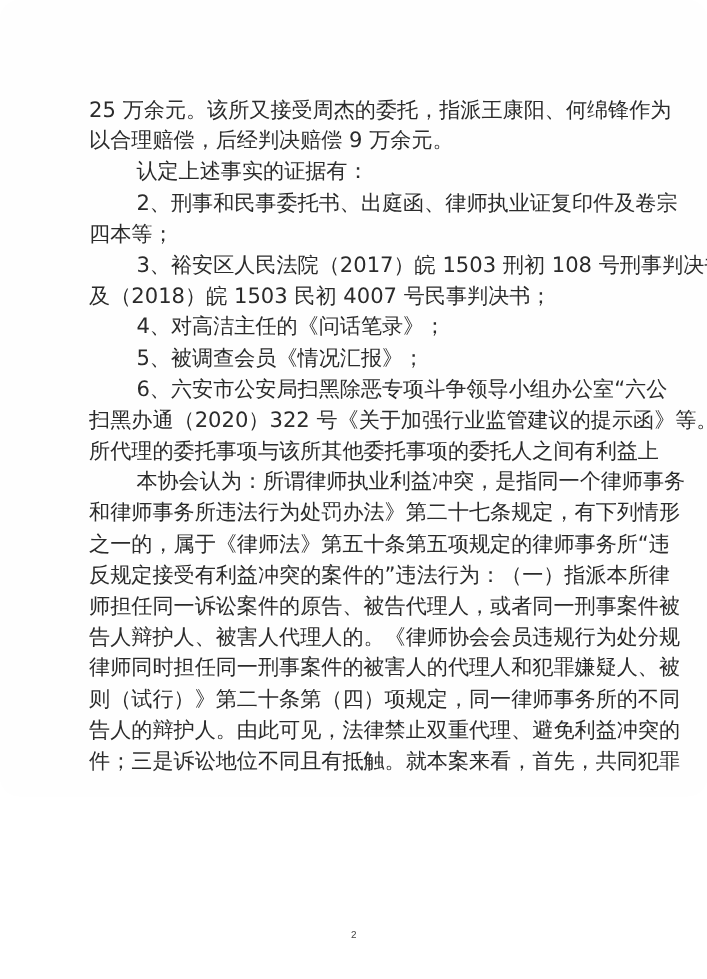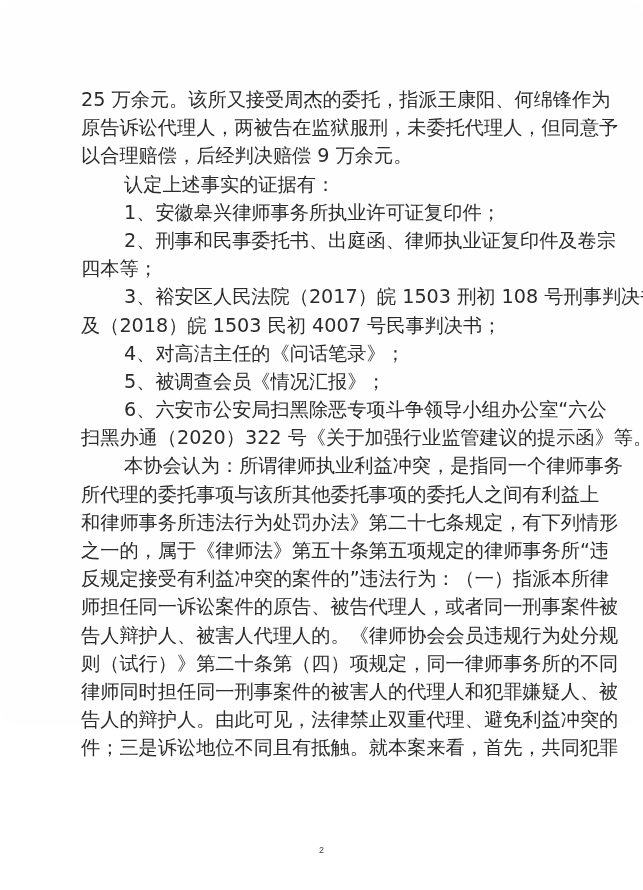--- a/index.html
+++ b/index.html
@@ -54,38 +54,36 @@
     color: #444;
     font-family: "Liberation Sans", sans-serif;
   }
 </style>
 </head>
 <body>
 
 <div class="page">
   <div class="body-text">
     <div class="line">25 万余元。该所又接受周杰的委托，指派王康阳、何绵锋作为</div>
-    <div class="line">原告诉讼代理人，两被告在监狱服刑，未委托代理人，但同意予</div>
     <div class="line last">以合理赔偿，后经判决赔偿 9 万余元。</div>
     <div class="line indent last">认定上述事实的证据有：</div>
-    <div class="line indent last">1、安徽皋兴律师事务所执业许可证复印件；</div>
     <div class="line indent">2、刑事和民事委托书、出庭函、律师执业证复印件及卷宗</div>
     <div class="line last">四本等；</div>
     <div class="line indent">3、裕安区人民法院（2017）皖 1503 刑初 108 号刑事判决书</div>
     <div class="line last">及（2018）皖 1503 民初 4007 号民事判决书；</div>
     <div class="line indent last">4、对高洁主任的《问话笔录》；</div>
     <div class="line indent last">5、被调查会员《情况汇报》；</div>
     <div class="line indent">6、六安市公安局扫黑除恶专项斗争领导小组办公室“六公</div>
     <div class="line last">扫黑办通（2020）322 号《关于加强行业监管建议的提示函》等。</div>
+    <div class="line">所代理的委托事项与该所其他委托事项的委托人之间有利益上</div>
     <div class="line indent">本协会认为：所谓律师执业利益冲突，是指同一个律师事务</div>
-    <div class="line">所代理的委托事项与该所其他委托事项的委托人之间有利益上</div>
     <div class="line">和律师事务所违法行为处罚办法》第二十七条规定，有下列情形</div>
     <div class="line">之一的，属于《律师法》第五十条第五项规定的律师事务所“违</div>
     <div class="line">反规定接受有利益冲突的案件的”违法行为：（一）指派本所律</div>
     <div class="line">师担任同一诉讼案件的原告、被告代理人，或者同一刑事案件被</div>
     <div class="line">告人辩护人、被害人代理人的。《律师协会会员违规行为处分规</div>
+    <div class="line">律师同时担任同一刑事案件的被害人的代理人和犯罪嫌疑人、被</div>
     <div class="line">则（试行）》第二十条第（四）项规定，同一律师事务所的不同</div>
-    <div class="line">律师同时担任同一刑事案件的被害人的代理人和犯罪嫌疑人、被</div>
     <div class="line">告人的辩护人。由此可见，法律禁止双重代理、避免利益冲突的</div>
     <div class="line">件；三是诉讼地位不同且有抵触。就本案来看，首先，共同犯罪</div>
   </div>
   <div class="page-number">2</div>
 </div>
 
 </body></html>

